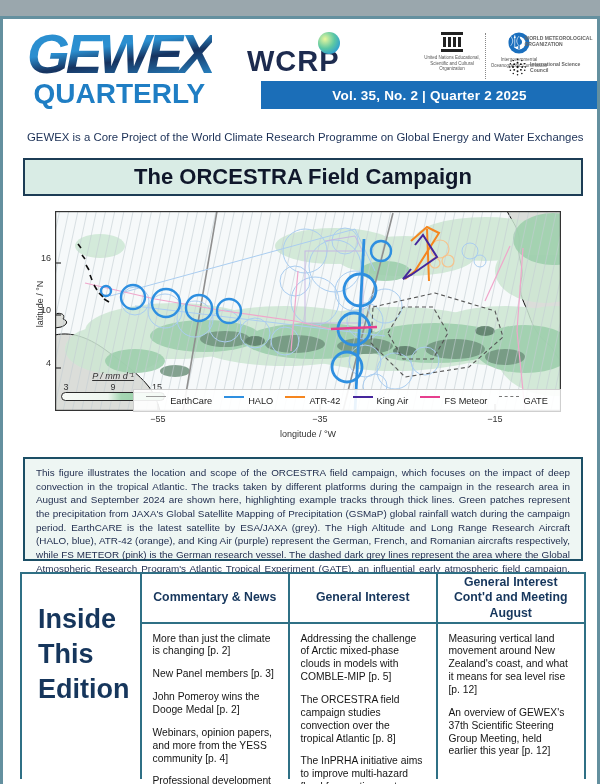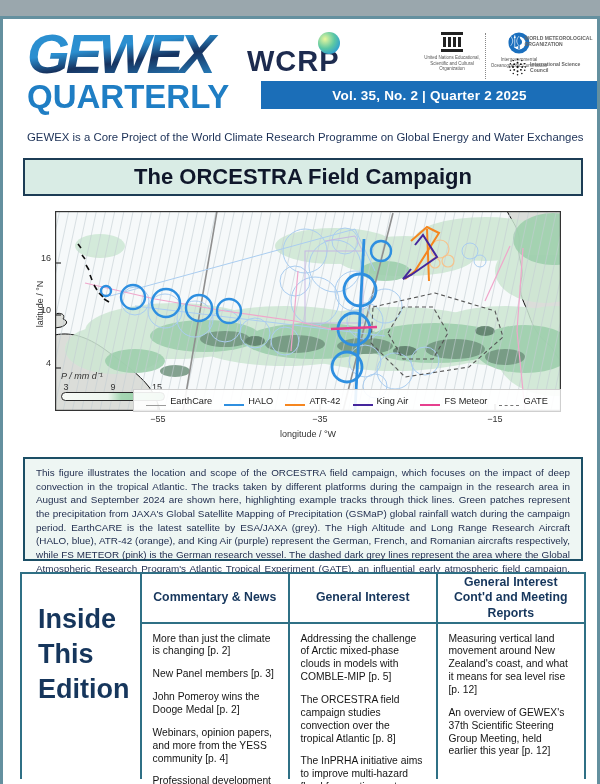--- a/index.html
+++ b/index.html
@@ -5,21 +5,21 @@
   html,body{margin:0;padding:0;background:#9aa7ad;}
   .page{position:relative;width:600px;height:784px;margin:16px auto;background:#ffffff;
         border:3px solid #64909f;box-sizing:border-box;overflow:hidden;
         font-family:"Liberation Sans",sans-serif;color:#1a2e52;padding-left:16px;}
 
   
   .logo{position:absolute;left:24px;top:8px;line-height:1;}
   .logo .gewex{font-size:55px;font-weight:800;font-style:italic;letter-spacing:-4px;
     background:linear-gradient(172deg,#2b8fd0 38%,#16325f 58%,#2b8fd0 95%);
     -webkit-background-clip:text;background-clip:text;color:transparent;}
-  .logo .quarterly{font-size:33px;font-weight:800;color:#1f7ec4;letter-spacing:0px;margin-top:-2px;}
+  .logo .quarterly{font-size:28px;font-weight:800;color:#1f7ec4;letter-spacing:0px;margin-top:-2px;text-align:center;}
   .wcrp{position:absolute;left:244px;top:26px;font-size:29px;font-weight:800;color:#1d2b4f;letter-spacing:1px;}
   .wcrp-sphere{position:absolute;left:315px;top:13px;width:22px;height:22px;border-radius:50%;
     background:radial-gradient(circle at 32% 32%,#eaf79e,#5cc8a3 45%,#2f9fd0 78%,#83d6e6);}
   .partners{position:absolute;left:420px;top:12px;display:flex;align-items:flex-start;}
   .pcol{display:flex;flex-direction:column;align-items:center;width:58px;}
   .pcap{font-size:4.5px;color:#555;text-align:center;line-height:1.25;margin-top:2px;}
   .pdiv{border-left:1px dotted #888;height:46px;margin:2px 4px;}
   .rightlogos{position:absolute;left:505px;top:12px;}
   .rrow{display:flex;align-items:center;margin-bottom:6px;}
   .rcap{font-size:5px;color:#666;line-height:1.2;margin-left:3px;font-weight:700;}
@@ -34,30 +34,30 @@
 
   
   .fig{position:absolute;left:28px;top:188px;width:547px;height:250px;font-size:9px;color:#333;}
   .plot{position:absolute;left:24px;top:4px;width:506px;height:200px;}
   .ytick{position:absolute;left:4px;width:16px;text-align:right;}
   .ylabel{position:absolute;left:-26px;top:92px;width:70px;transform:rotate(-90deg);transform-origin:center;text-align:center;}
   .xtick{position:absolute;top:207px;width:34px;text-align:center;}
   .xlabel{position:absolute;left:24px;top:222px;width:506px;text-align:center;}
   .legend{position:absolute;left:102px;top:182px;width:426px;height:21px;background:rgba(255,255,255,.9);
     border:1px solid #cfcfcf;display:flex;align-items:center;justify-content:space-evenly;font-size:9.2px;color:#222;}
-  .li{display:flex;align-items:flex-end;gap:4px;}
+  .li{display:flex;align-items:flex-start;gap:4px;}
   .sw{width:20px;height:0;}
   .sw-earthcare{border-top:1.6px solid #9b9b9b;}
   .sw-halo{border-top:2.4px solid #2e8fe0;}
   .sw-atr{border-top:2.4px solid #f5861f;}
   .sw-king{border-top:2.4px solid #45269c;}
   .sw-meteor{border-top:2.4px solid #e63f8e;}
   .sw-gate{border-top:1.6px dashed #777;}
   .cbar{position:absolute;left:30px;top:162px;width:110px;}
-  .cbar-label{font-style:italic;text-align:left;width:104px;}
+  .cbar-label{font-style:italic;text-align:center;width:104px;text-decoration:underline;}
   .cbar-ticks{position:relative;height:10px;width:104px;}
   .cbar-ticks span{position:absolute;top:0;width:16px;text-align:center;font-style:normal;}
   .cbar-bar{width:104px;height:9px;border:1.3px solid #2a2a2a;border-radius:5px;box-sizing:border-box;
     background:linear-gradient(to right,#f7fbf7 0%,#eef6ef 45%,#a5d6b3 58%,#8fcb9f 100%);}
 
   
   .caption-box{position:absolute;left:20px;top:438px;width:560px;height:104px;background:#eef6f3;
     border:2px solid #1c4f66;box-sizing:border-box;padding:7px 11px;}
   .caption-box p{margin:0;font-size:9.9px;line-height:1.38;text-align:justify;color:#1d2a4c;}
 
@@ -348,21 +348,21 @@
 
   <div class="toc">
     <div class="toc-title">
       <div>Inside</div>
       <div>This</div>
       <div>Edition</div>
     </div>
 
     <div class="toc-head">Commentary &amp; News</div>
     <div class="toc-head">General Interest</div>
-    <div class="toc-head">General Interest Cont'd and Meeting Reports</div>
+    <div class="toc-head">General Interest Cont'd and Meeting August</div>
 
     <div class="toc-body">
       <p>More than just the climate is changing [p. 2]</p>
       <p>New Panel members [p. 3]</p>
       <p>John Pomeroy wins the Dooge Medal  [p. 2]</p>
       <p>Webinars, opinion papers, and more from the YESS community [p. 4]</p>
       <p>Professional development seminars and plans for AGU2025 from H3S [p. 4]</p>
     </div>
     <div class="toc-body">
       <p>Addressing the challenge of Arctic mixed-phase clouds in models with COMBLE-MIP  [p. 5]</p>

